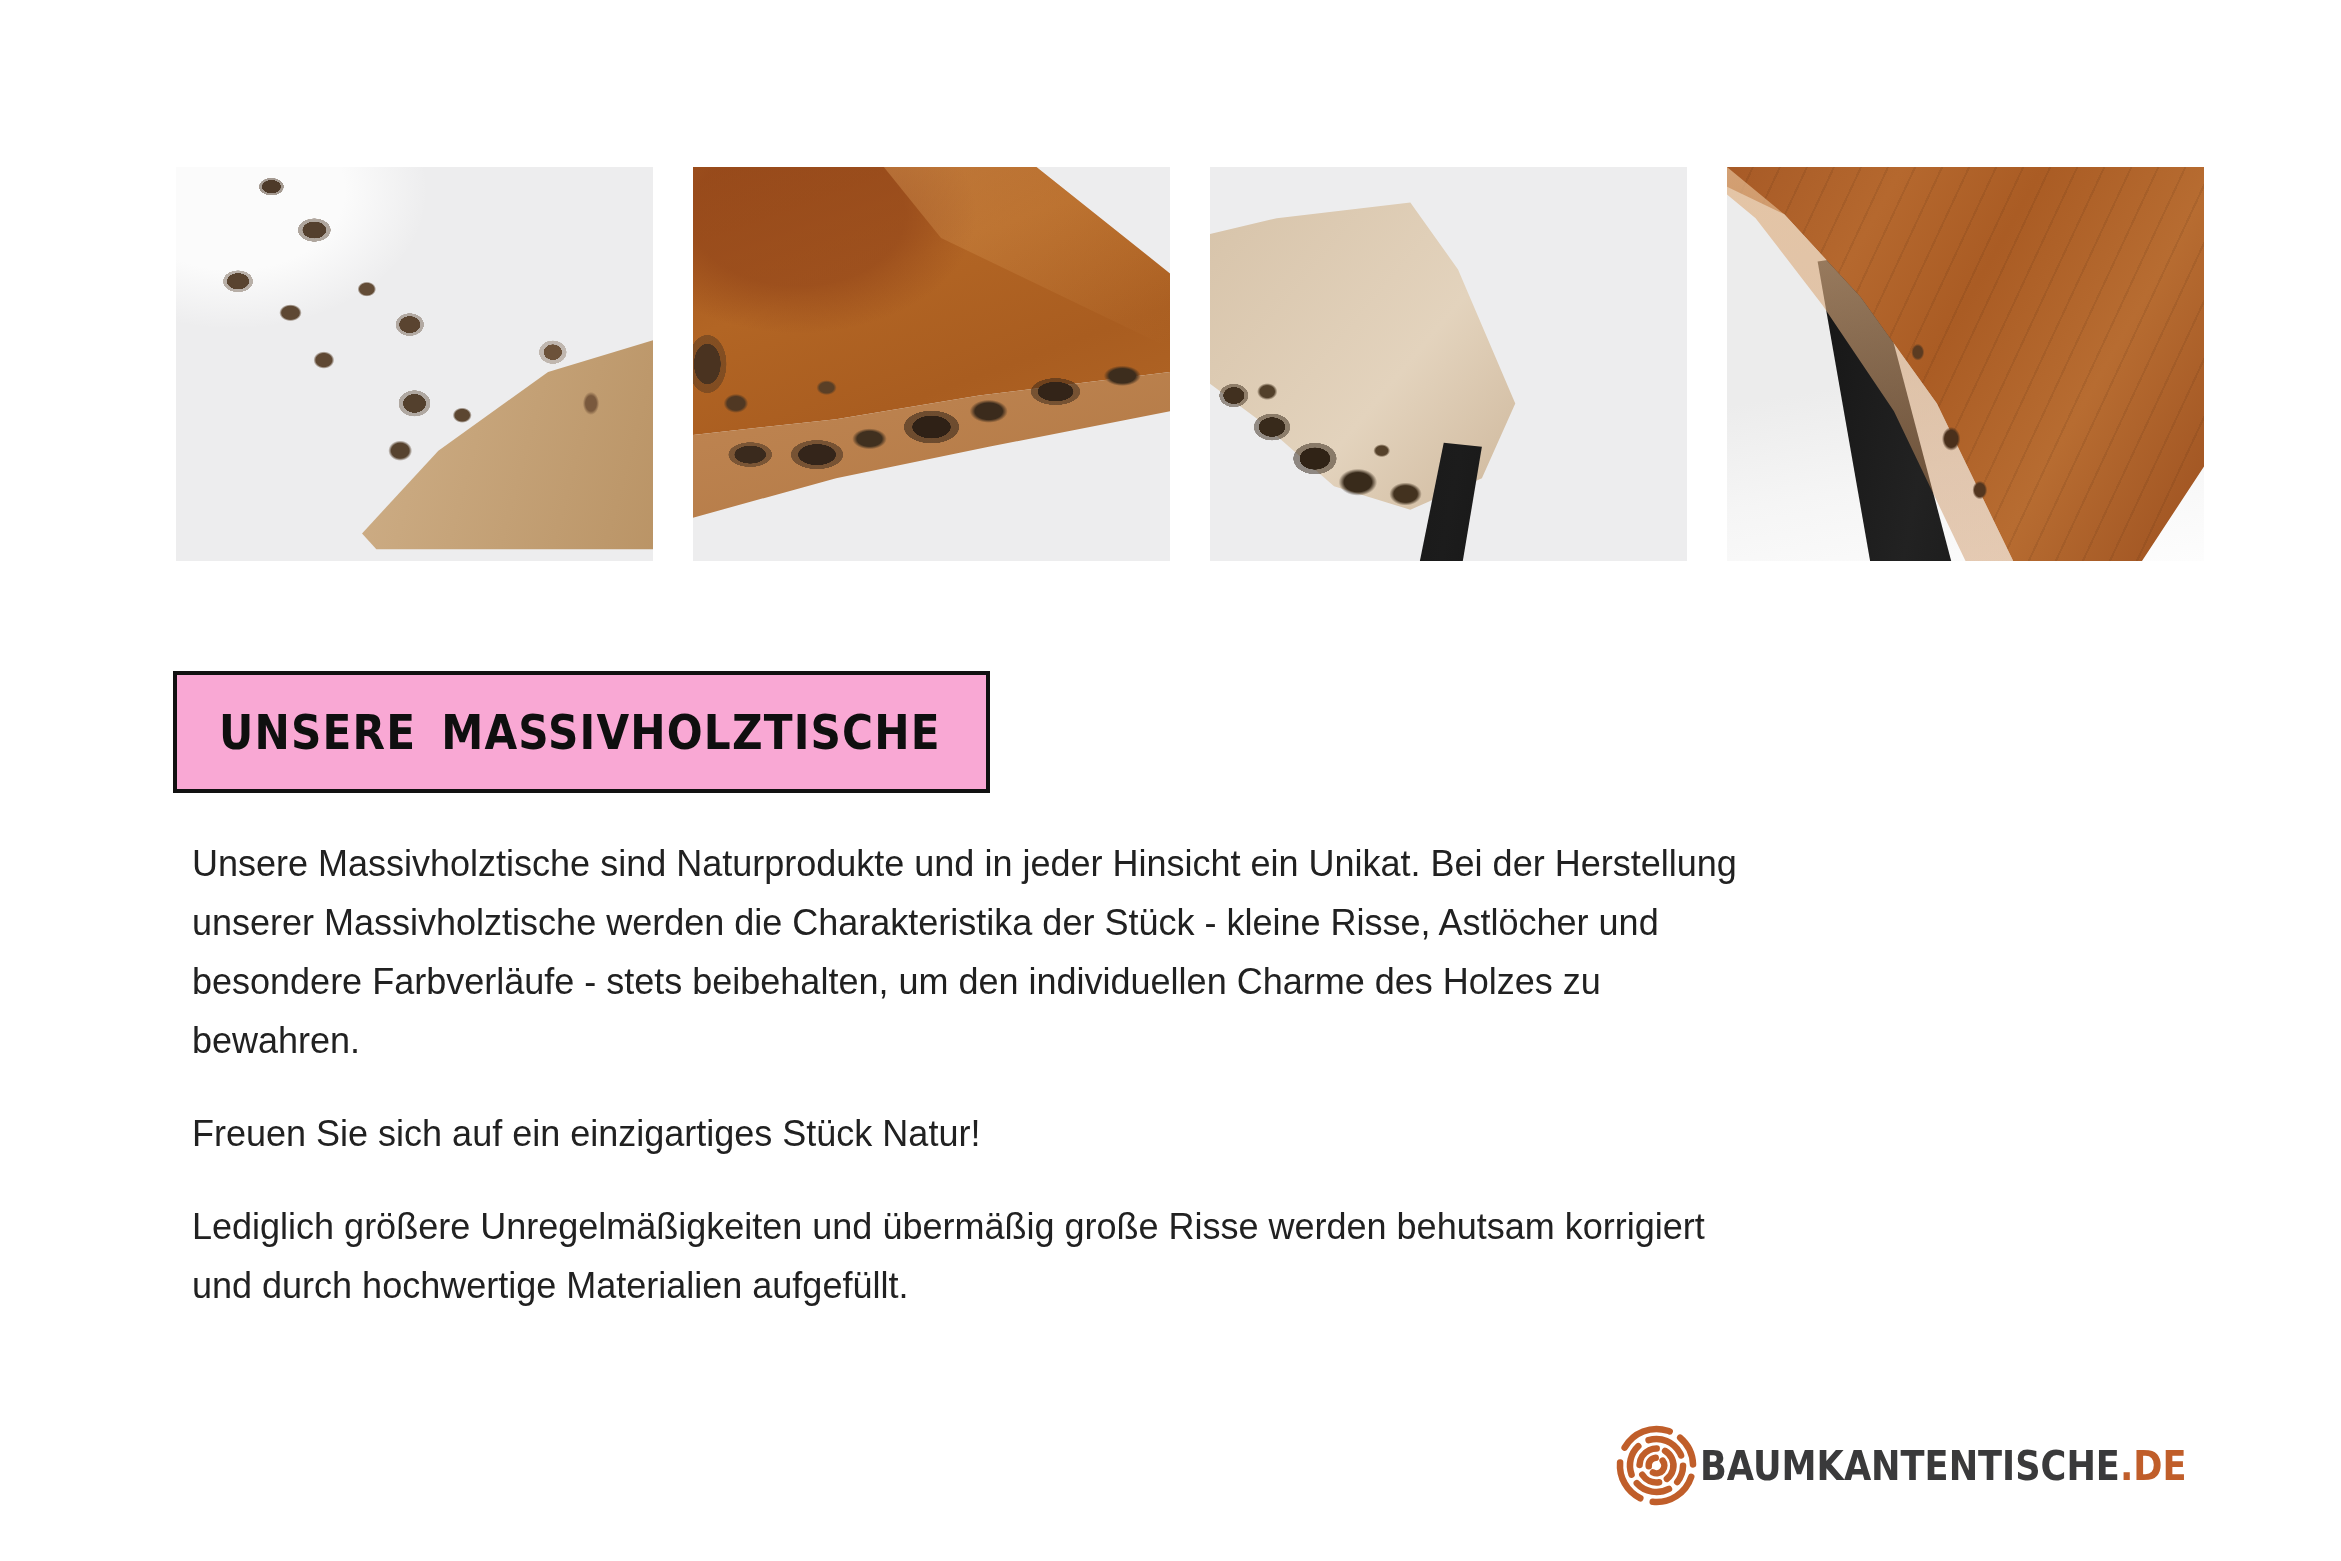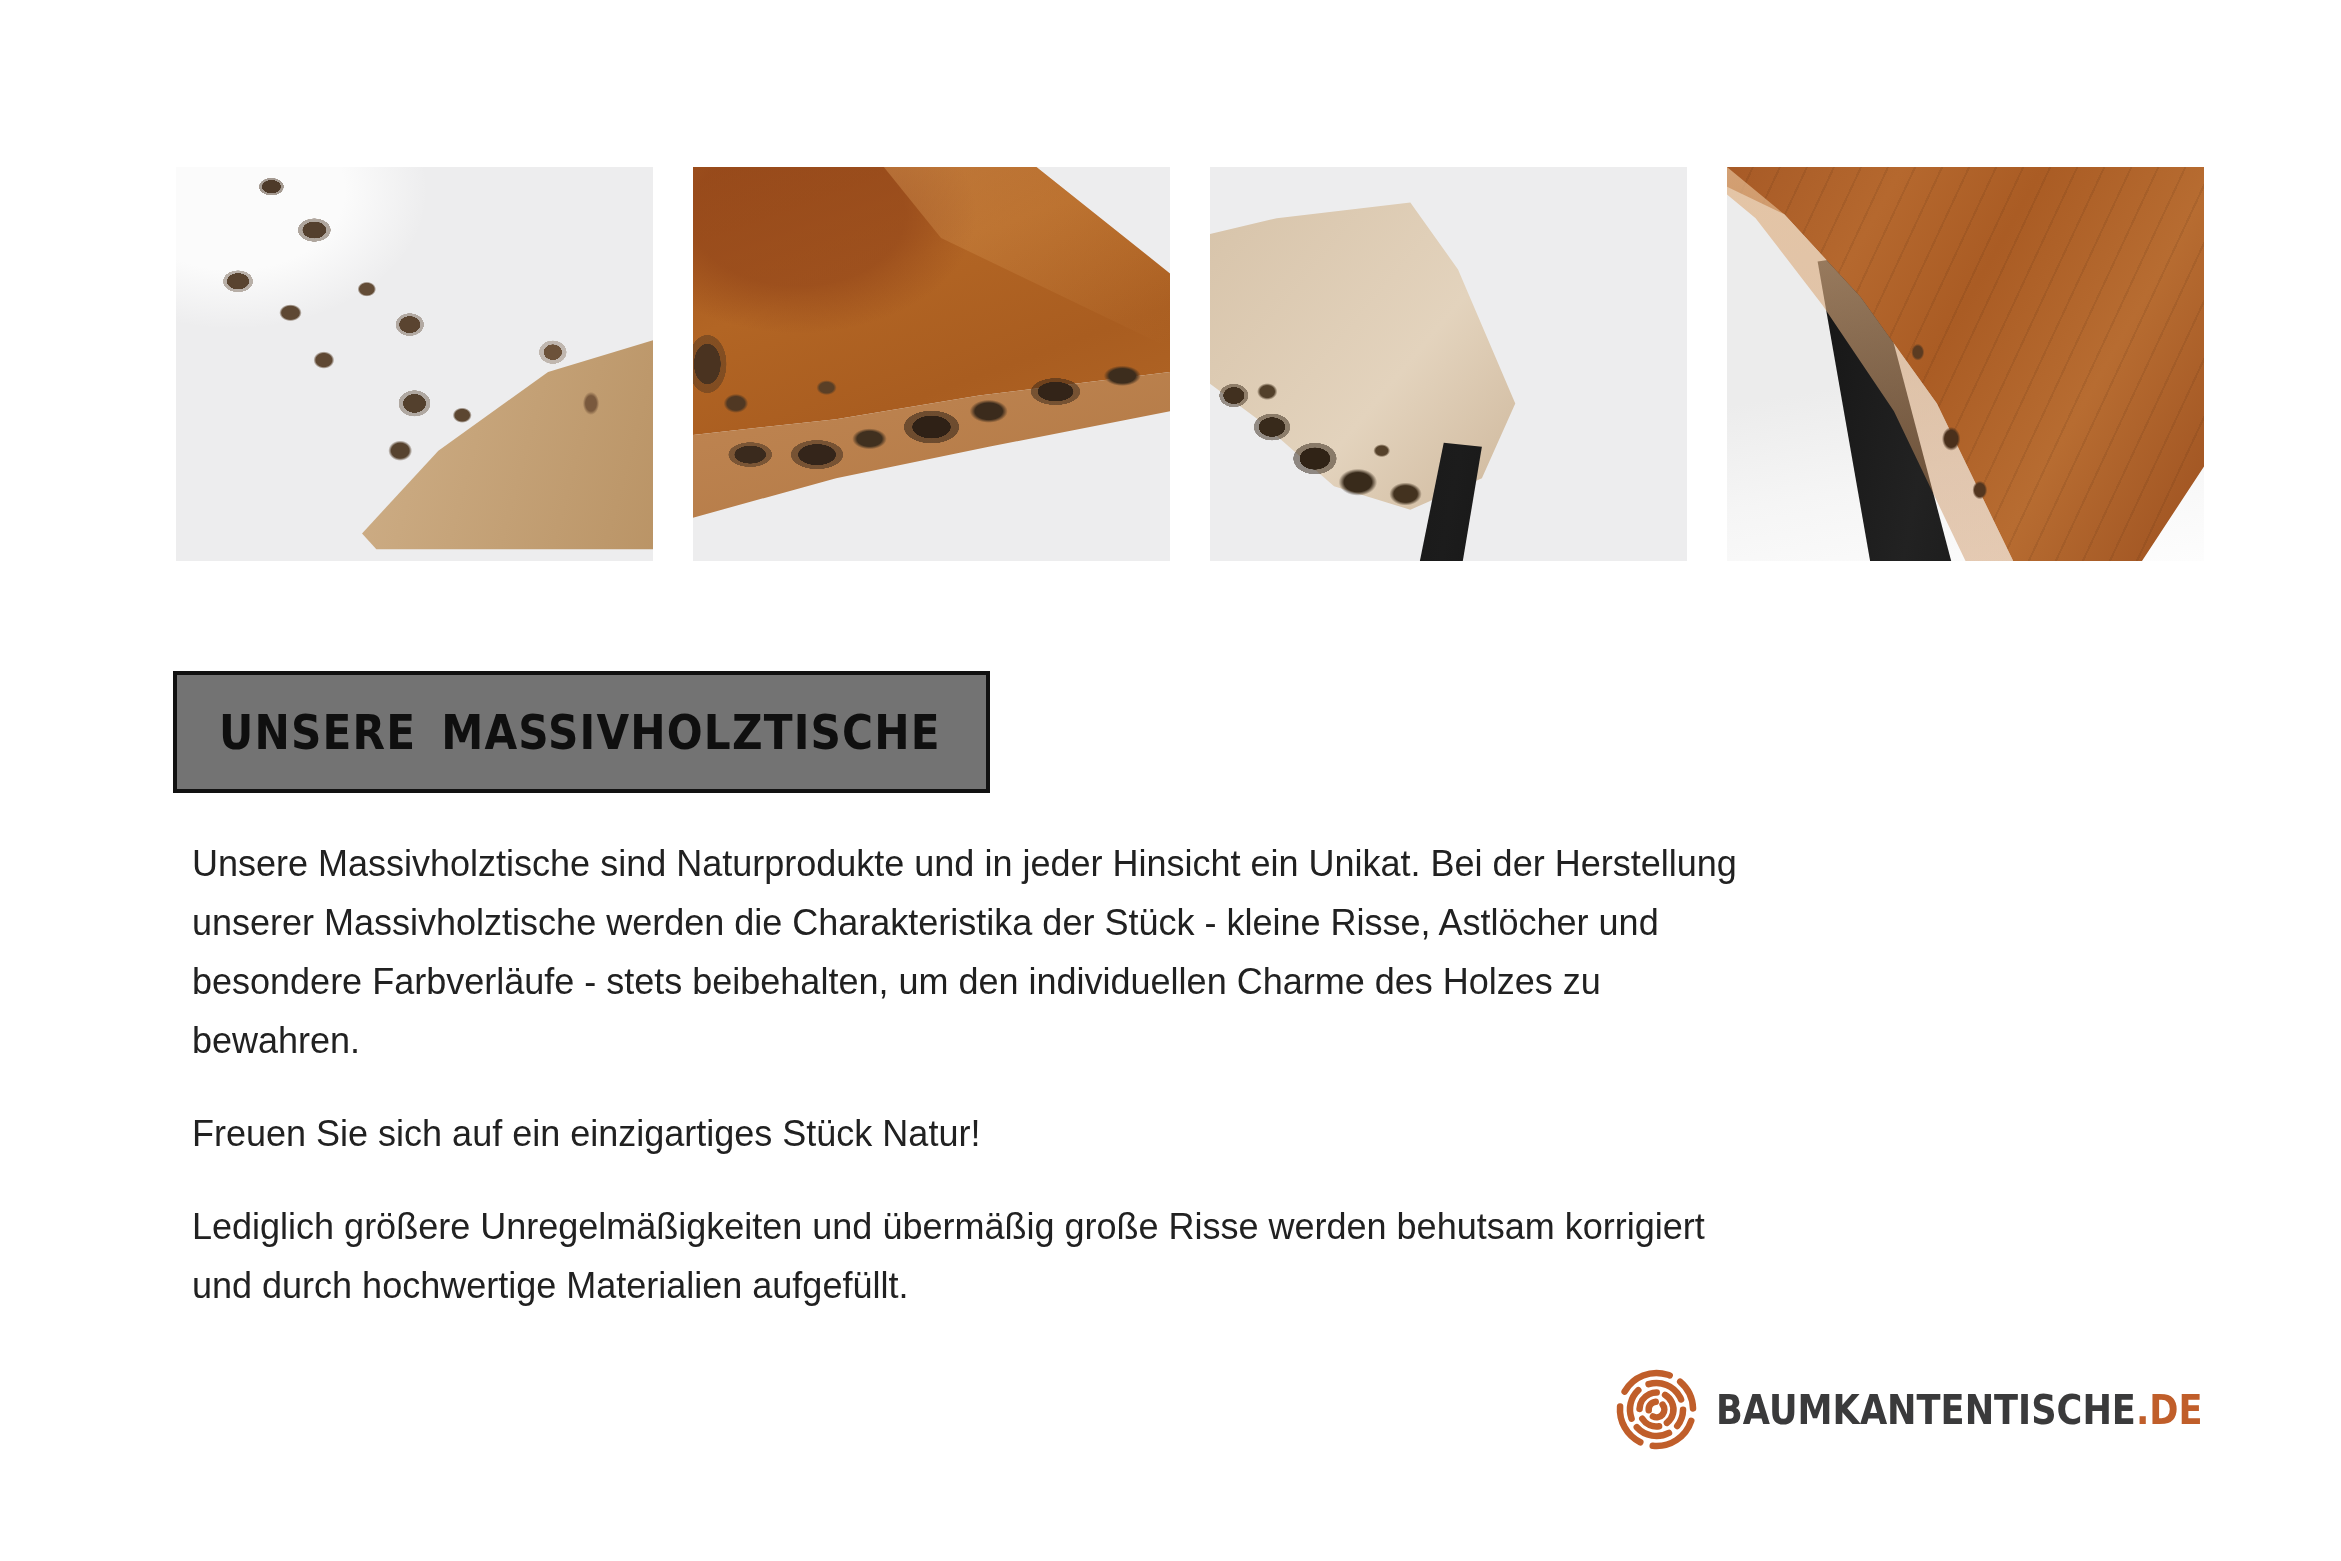--- a/index.html
+++ b/index.html
@@ -107,21 +107,21 @@
     radial-gradient(ellipse 13.2px 17px at 47% 69%, #4a301c 0 50%, transparent 70%),
     radial-gradient(ellipse 10.6px 13.2px at 53% 82%, #53361f 0 50%, transparent 70%),
     radial-gradient(ellipse 9.3px 12px at 40% 47%, #5b3b21 0 50%, transparent 70%);}
 
   
   .heading-box{
     position:absolute;left:173px;top:671px;
     width:809px;height:114px;
     border:4.6px solid #111111;
     display:flex;align-items:center;
-    background:#737373;
+    background:#f9a8d4;
   }
   .heading-text{
     display:inline-block;
     margin-left:42px;
     font-family:"DejaVu Sans", sans-serif;
     font-weight:bold;
     font-size:48px;
     letter-spacing:1.3px;
     word-spacing:10.6px;
     color:#0f0f0f;
@@ -136,22 +136,22 @@
     color:#212121;
     font-family:"Liberation Sans", sans-serif;
     font-size:36px;line-height:59px;
     font-weight:400;
   }
   .paragraph{margin:0 0 34px 0;}
   .paragraph .line{white-space:nowrap;margin-left:12px;}
 
   
   .logo{
-    position:absolute;left:1613px;top:1366px;height:87px;
-    display:flex;align-items:center;gap:16px;
+    position:absolute;left:1613px;top:1422px;height:87px;
+    display:flex;align-items:center;
   }
   .logo-icon{width:87px;height:87px;flex:0 0 auto;}
   .logo-text{
     font-family:"DejaVu Sans", sans-serif;
     font-weight:bold;font-size:40px;letter-spacing:0;
     color:#3a3a3b;white-space:nowrap;
     transform:scaleX(.88);transform-origin:0 50%;
   }
   .logo-text .tld{color:#c05e2a;}
 </style>

